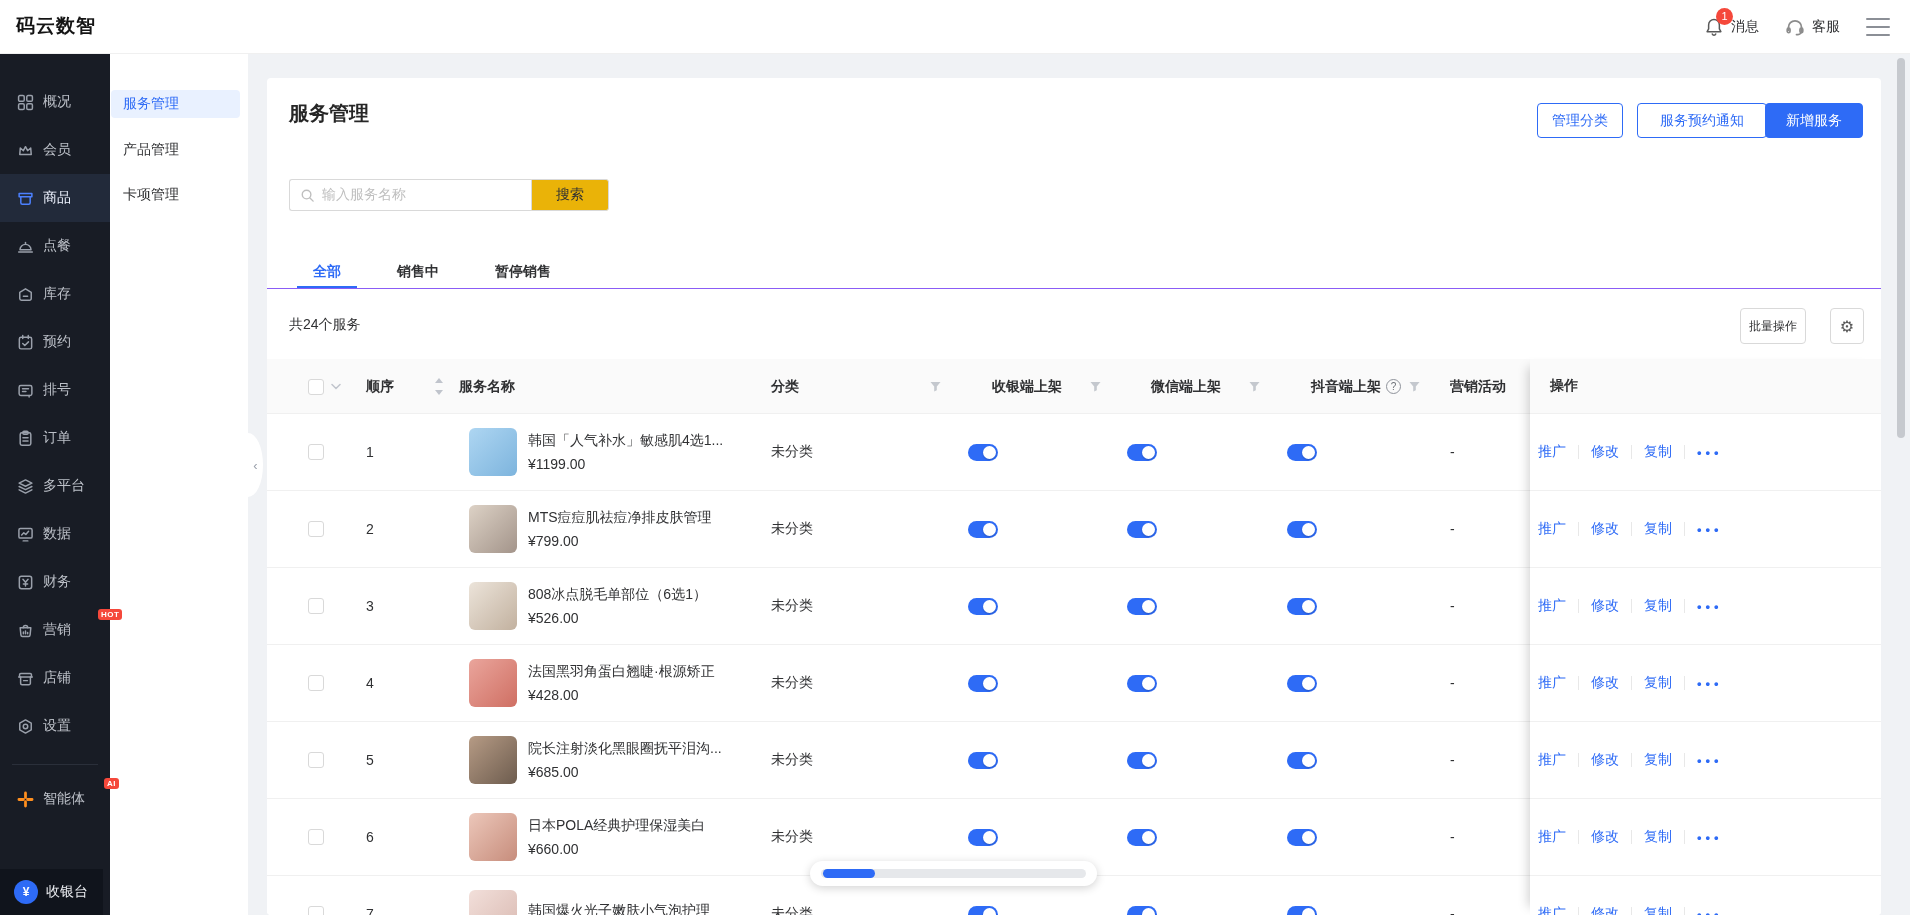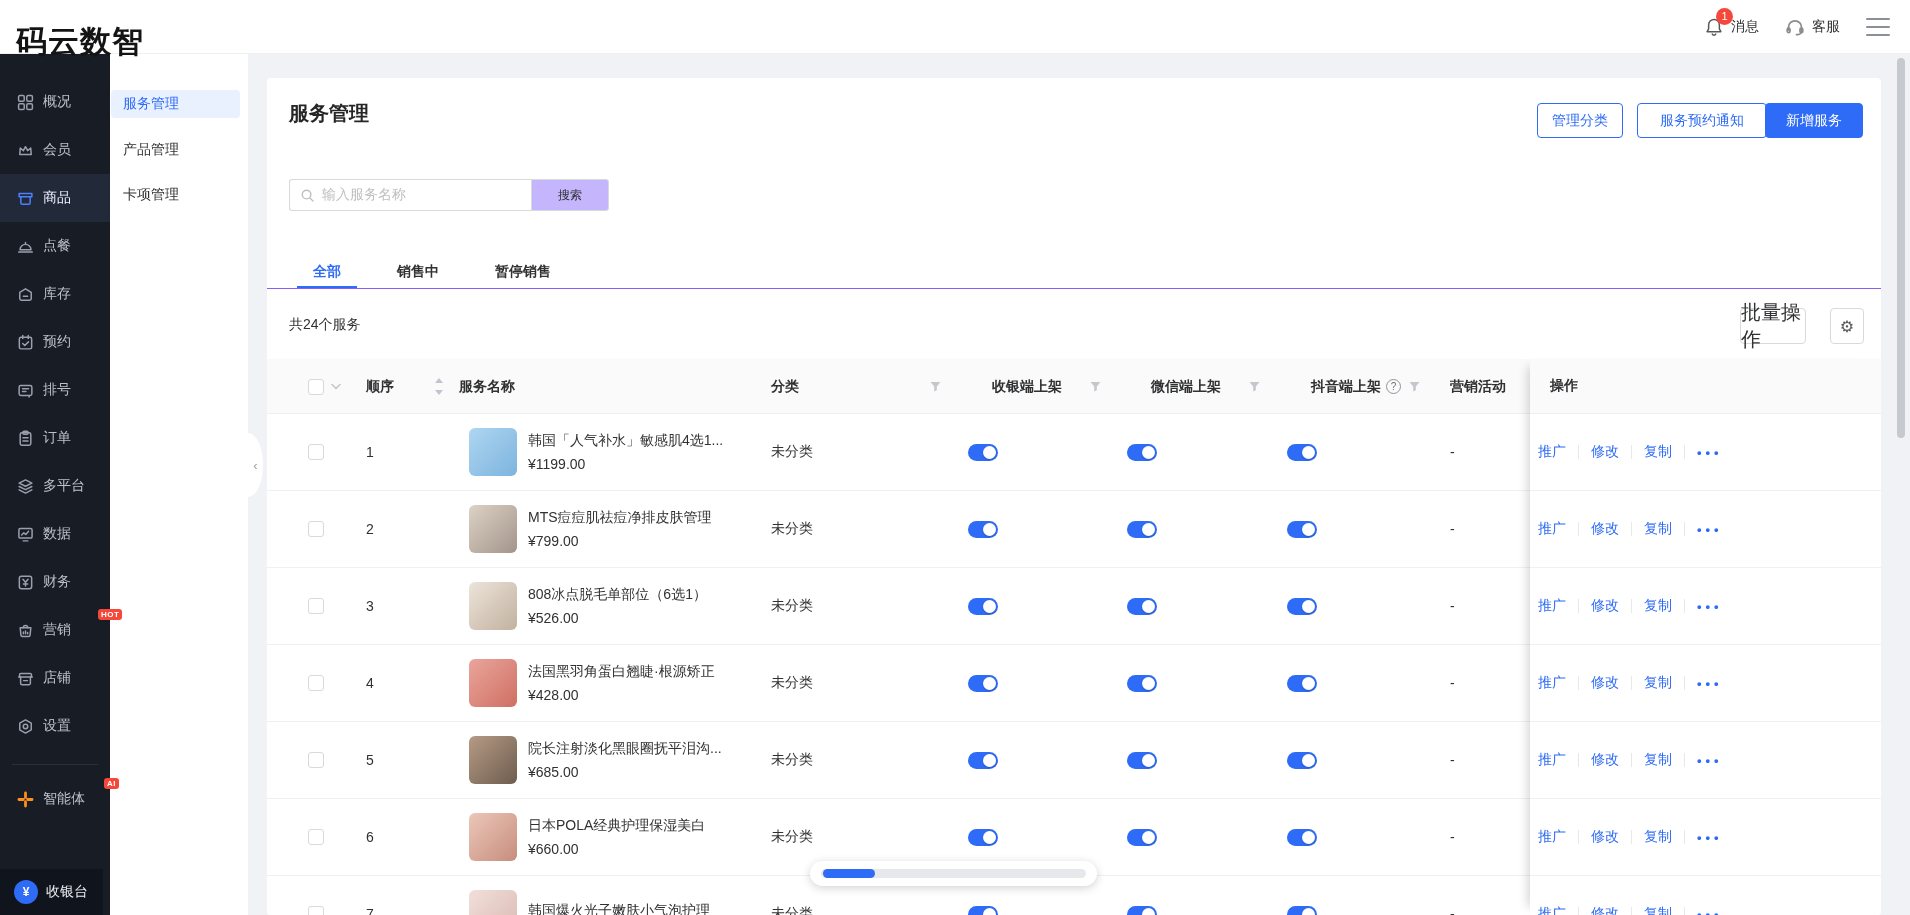--- a/index.html
+++ b/index.html
@@ -2,21 +2,21 @@
 <html><head>
 <meta charset="utf-8">
 <style>
   * { margin:0; padding:0; box-sizing:border-box; }
   html,body { width:1910px; height:915px; overflow:hidden;
     font-family:"Liberation Sans","DejaVu Sans",sans-serif; background:#f0f2f5; }
 
   
   .topbar { position:absolute; left:0; top:0; width:1910px; height:54px; background:#fff;
     border-bottom:1px solid #f0f0f0; z-index:30; }
-  .logo { position:absolute; left:16px; top:13px; font-size:31px; font-weight:700; color:#141414; letter-spacing:1px;margin-top:8px;}
+  .logo { position:absolute; left:16px; top:13px; font-size:19px; font-weight:700; color:#141414; letter-spacing:1px;}
   .top-right { position:absolute; right:20px; top:0; height:54px; display:flex; align-items:center; gap:26px; }
   .top-item { display:flex; align-items:center; gap:7px; font-size:14px; color:#303133; cursor:pointer; position:relative;}
   .badge-num { position:absolute; left:12px; top:-9px; min-width:17px; height:17px; border-radius:9px;
     background:#f5483b; color:#fff; font-size:11px; line-height:17px; text-align:center; padding:0 3px;}
   .hamburger span{ display:block; width:24px; height:2.4px; background:#8b8f96; border-radius:2px; margin:5.5px 0;}
 
   
   .sidebar { position:absolute; left:0; top:54px; width:110px; height:861px; background:#181c25; z-index:20;}
   .side-list { padding-top:24px; }
   .side-item { position:relative; height:48px; display:flex; align-items:center; padding-left:17px; gap:9px;
@@ -55,33 +55,33 @@
   .btn.ghost { border:1px solid #2e6bf6; color:#2e6bf6; }
   .btn.primary { background:#2e6bf6; border:1px solid #2e6bf6; color:#fff; }
   .btn-manage { left:1270px; top:25px; width:86px; }
   .btn-notify { left:1370px; top:25px; width:130px; }
   .btn-add { left:1498px; top:25px; width:98px; }
 
   .search-wrap { position:absolute; left:22px; top:101px; height:44px; display:flex; }
   .search-input { width:242px; height:32px; border:1px solid #d9d9d9; border-right:none; border-radius:3px 0 0 3px;
     display:flex; align-items:center; padding-left:10px; gap:7px; }
   .search-input .ph { color:#bfbfbf; font-size:14px; }
-  .search-btn { width:78px; height:32px; border:1px solid #d9d9d9; border-radius:0 3px 3px 0; background:#c4b5fd;
-    font-size:12px; color:#303133; display:flex; align-items:center; justify-content:center; cursor:pointer;}
+  .search-btn { width:78px; height:32px; border:1px solid #d9d9d9; border-radius:0 3px 3px 0; background:#eab308;
+    font-size:14px; color:#303133; display:flex; align-items:center; justify-content:center; cursor:pointer;}
 
   .tabbar { position:absolute; left:0; right:0; top:178px; height:33px; border-bottom:1px solid #8b5cf6; }
   .tabs { position:absolute; left:30px; top:0; display:flex; }
   .tab { padding:0 16px; margin-right:24px; font-size:14px; color:#303133; font-weight:600; line-height:31px;
     cursor:pointer; position:relative;}
   .tab.active { color:#2e6bf6; }
   .tab.active::after { content:""; position:absolute; left:0; right:0; bottom:-1px; height:2px; background:#2e6bf6;}
 
   .summary { position:absolute; left:22px; top:238px; font-size:14px; color:#303133; }
   .bulk-btn { position:absolute; left:1473px; top:230px; width:66px; height:36px; border:1px solid #d9d9d9;
-    border-radius:4px; background:#fff; font-size:20px; color:#303133; display:flex; align-items:center;
+    border-radius:4px; background:#fff; font-size:12px; color:#303133; display:flex; align-items:center;
     justify-content:center; cursor:pointer;}
   .gear-btn { position:absolute; left:1563px; top:230px; width:34px; height:36px; border:1px solid #d9d9d9;
     border-radius:4px; background:#fff; display:flex; align-items:center; justify-content:center;
     font-size:16px; color:#595959; cursor:pointer;}
 
   
   .thead { position:absolute; left:0; top:281px; width:100%; height:55px; background:#fafafa;
     border-bottom:1px solid #f0f0f0; font-size:14px; font-weight:600; color:#303133;}
   .hcell { position:absolute; top:0; height:55px; display:flex; align-items:center; gap:5px;}
   .tbody { position:absolute; left:0; top:336px; width:100%; }

